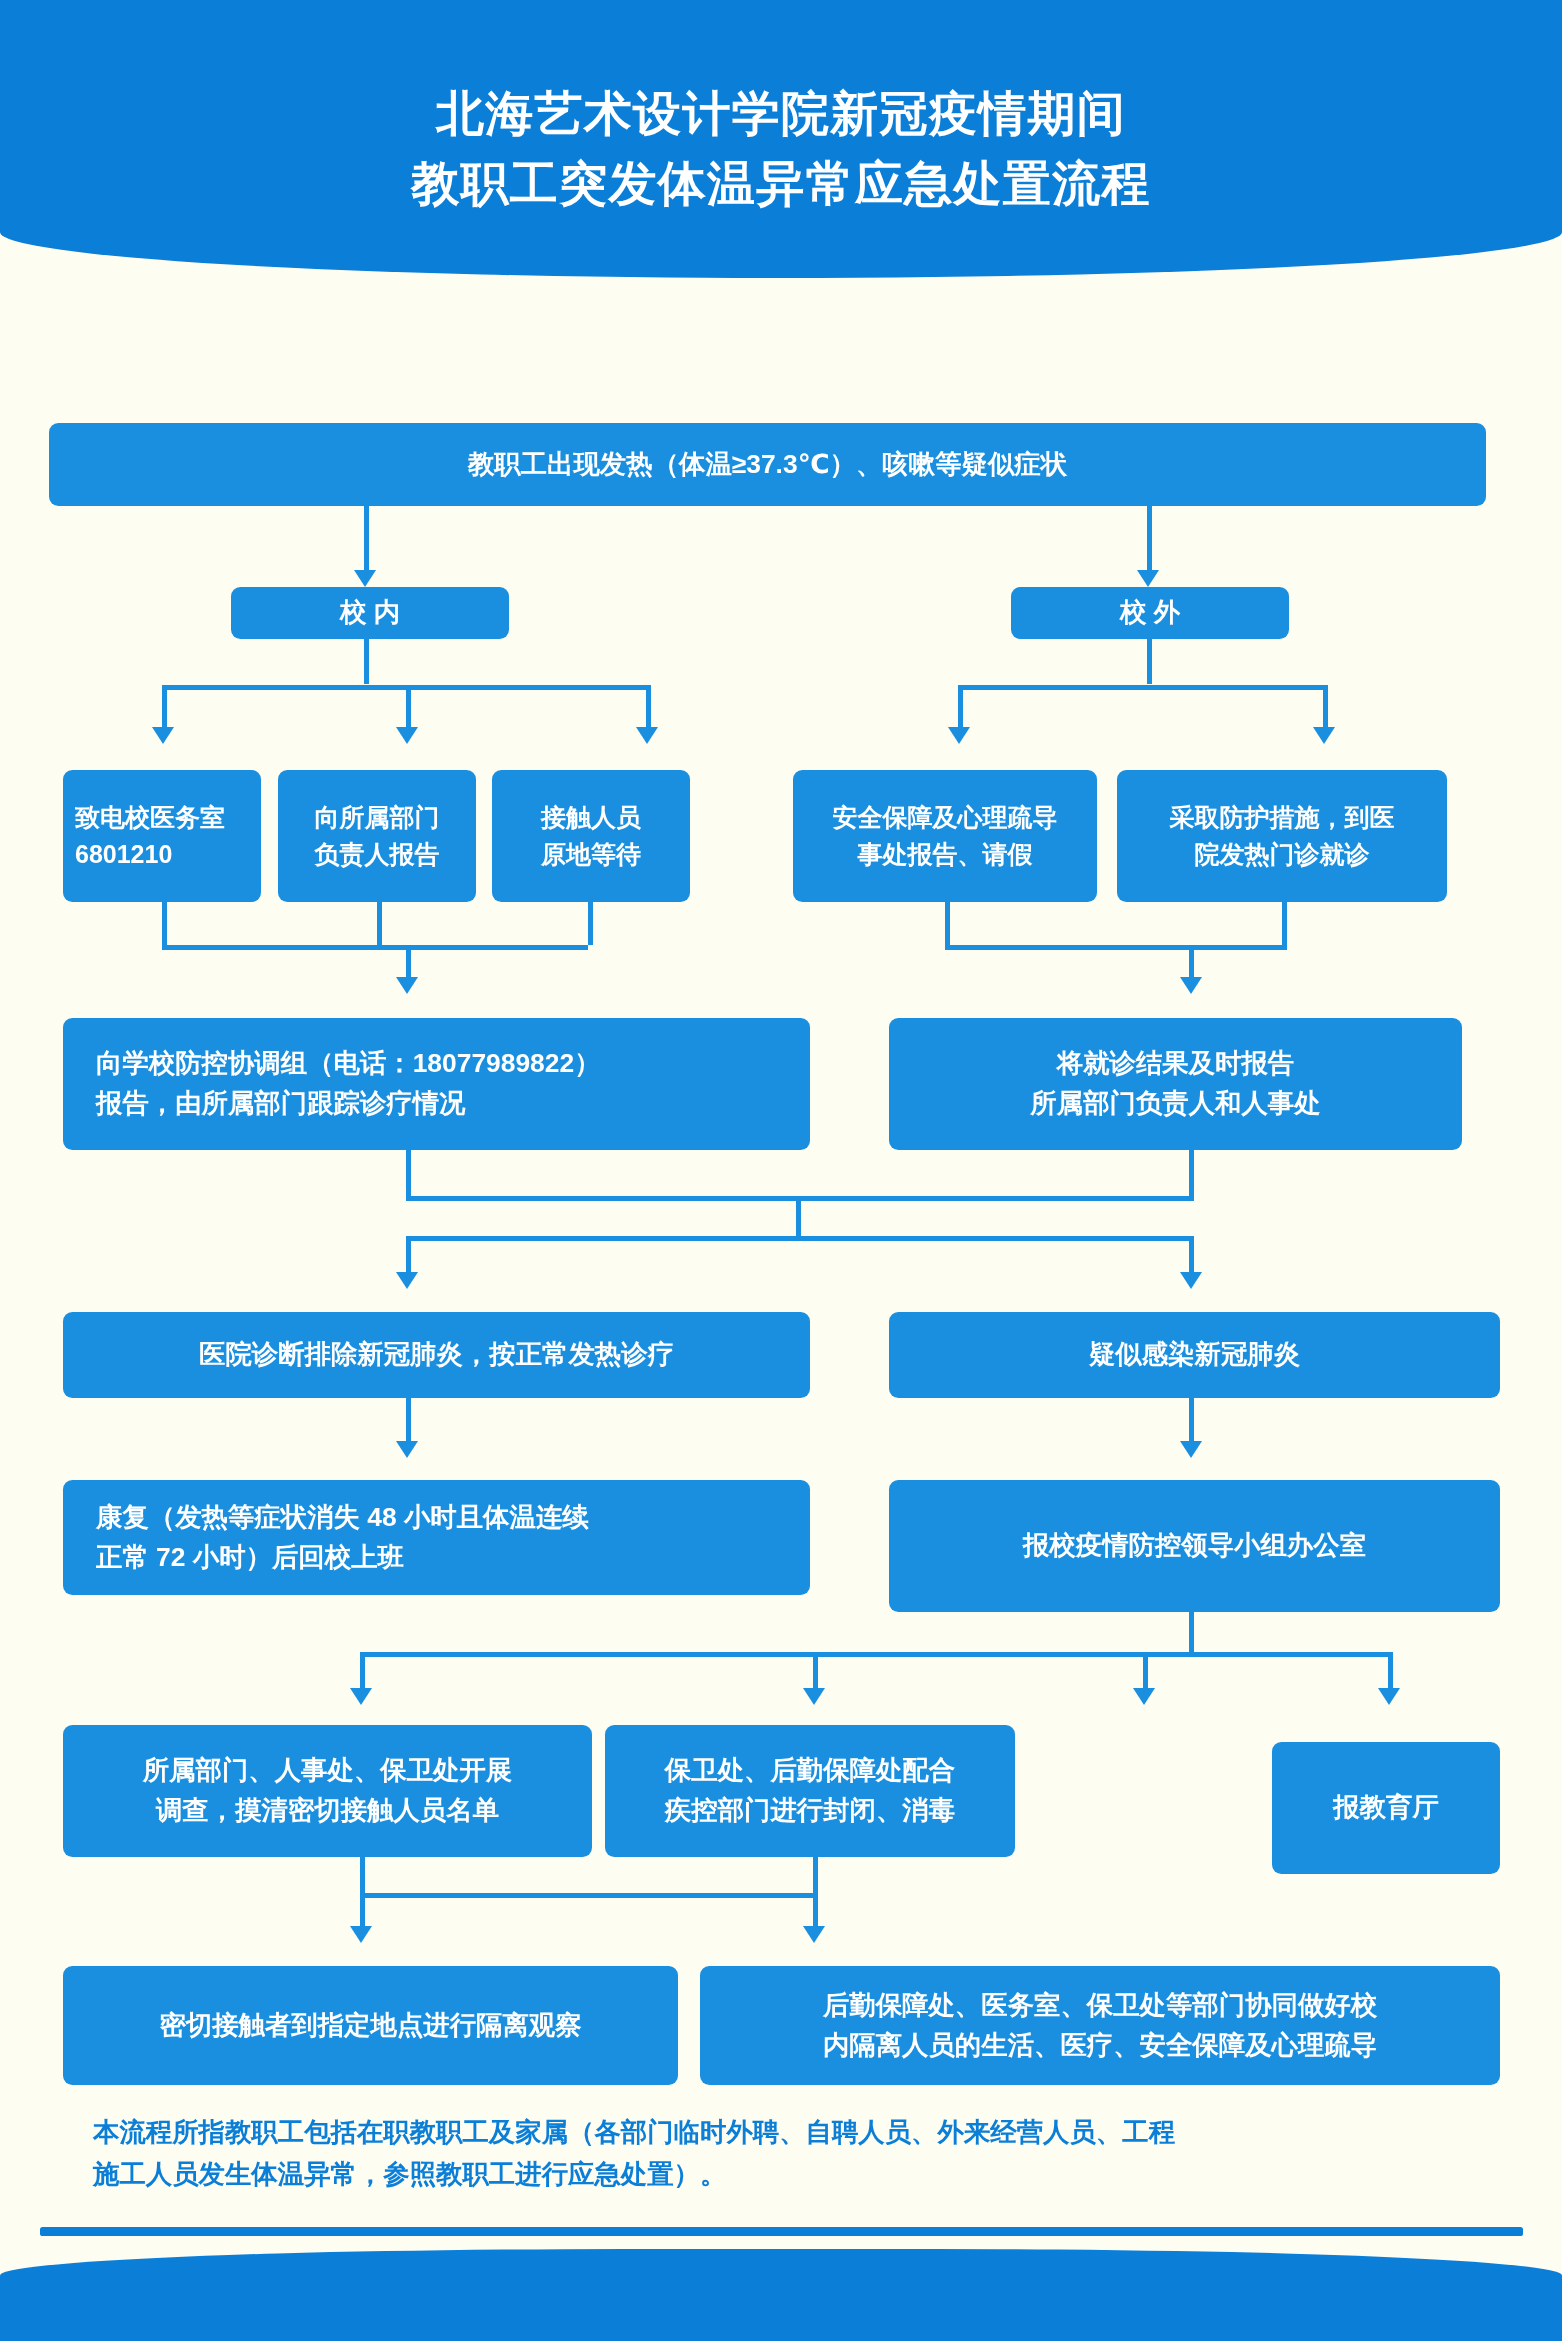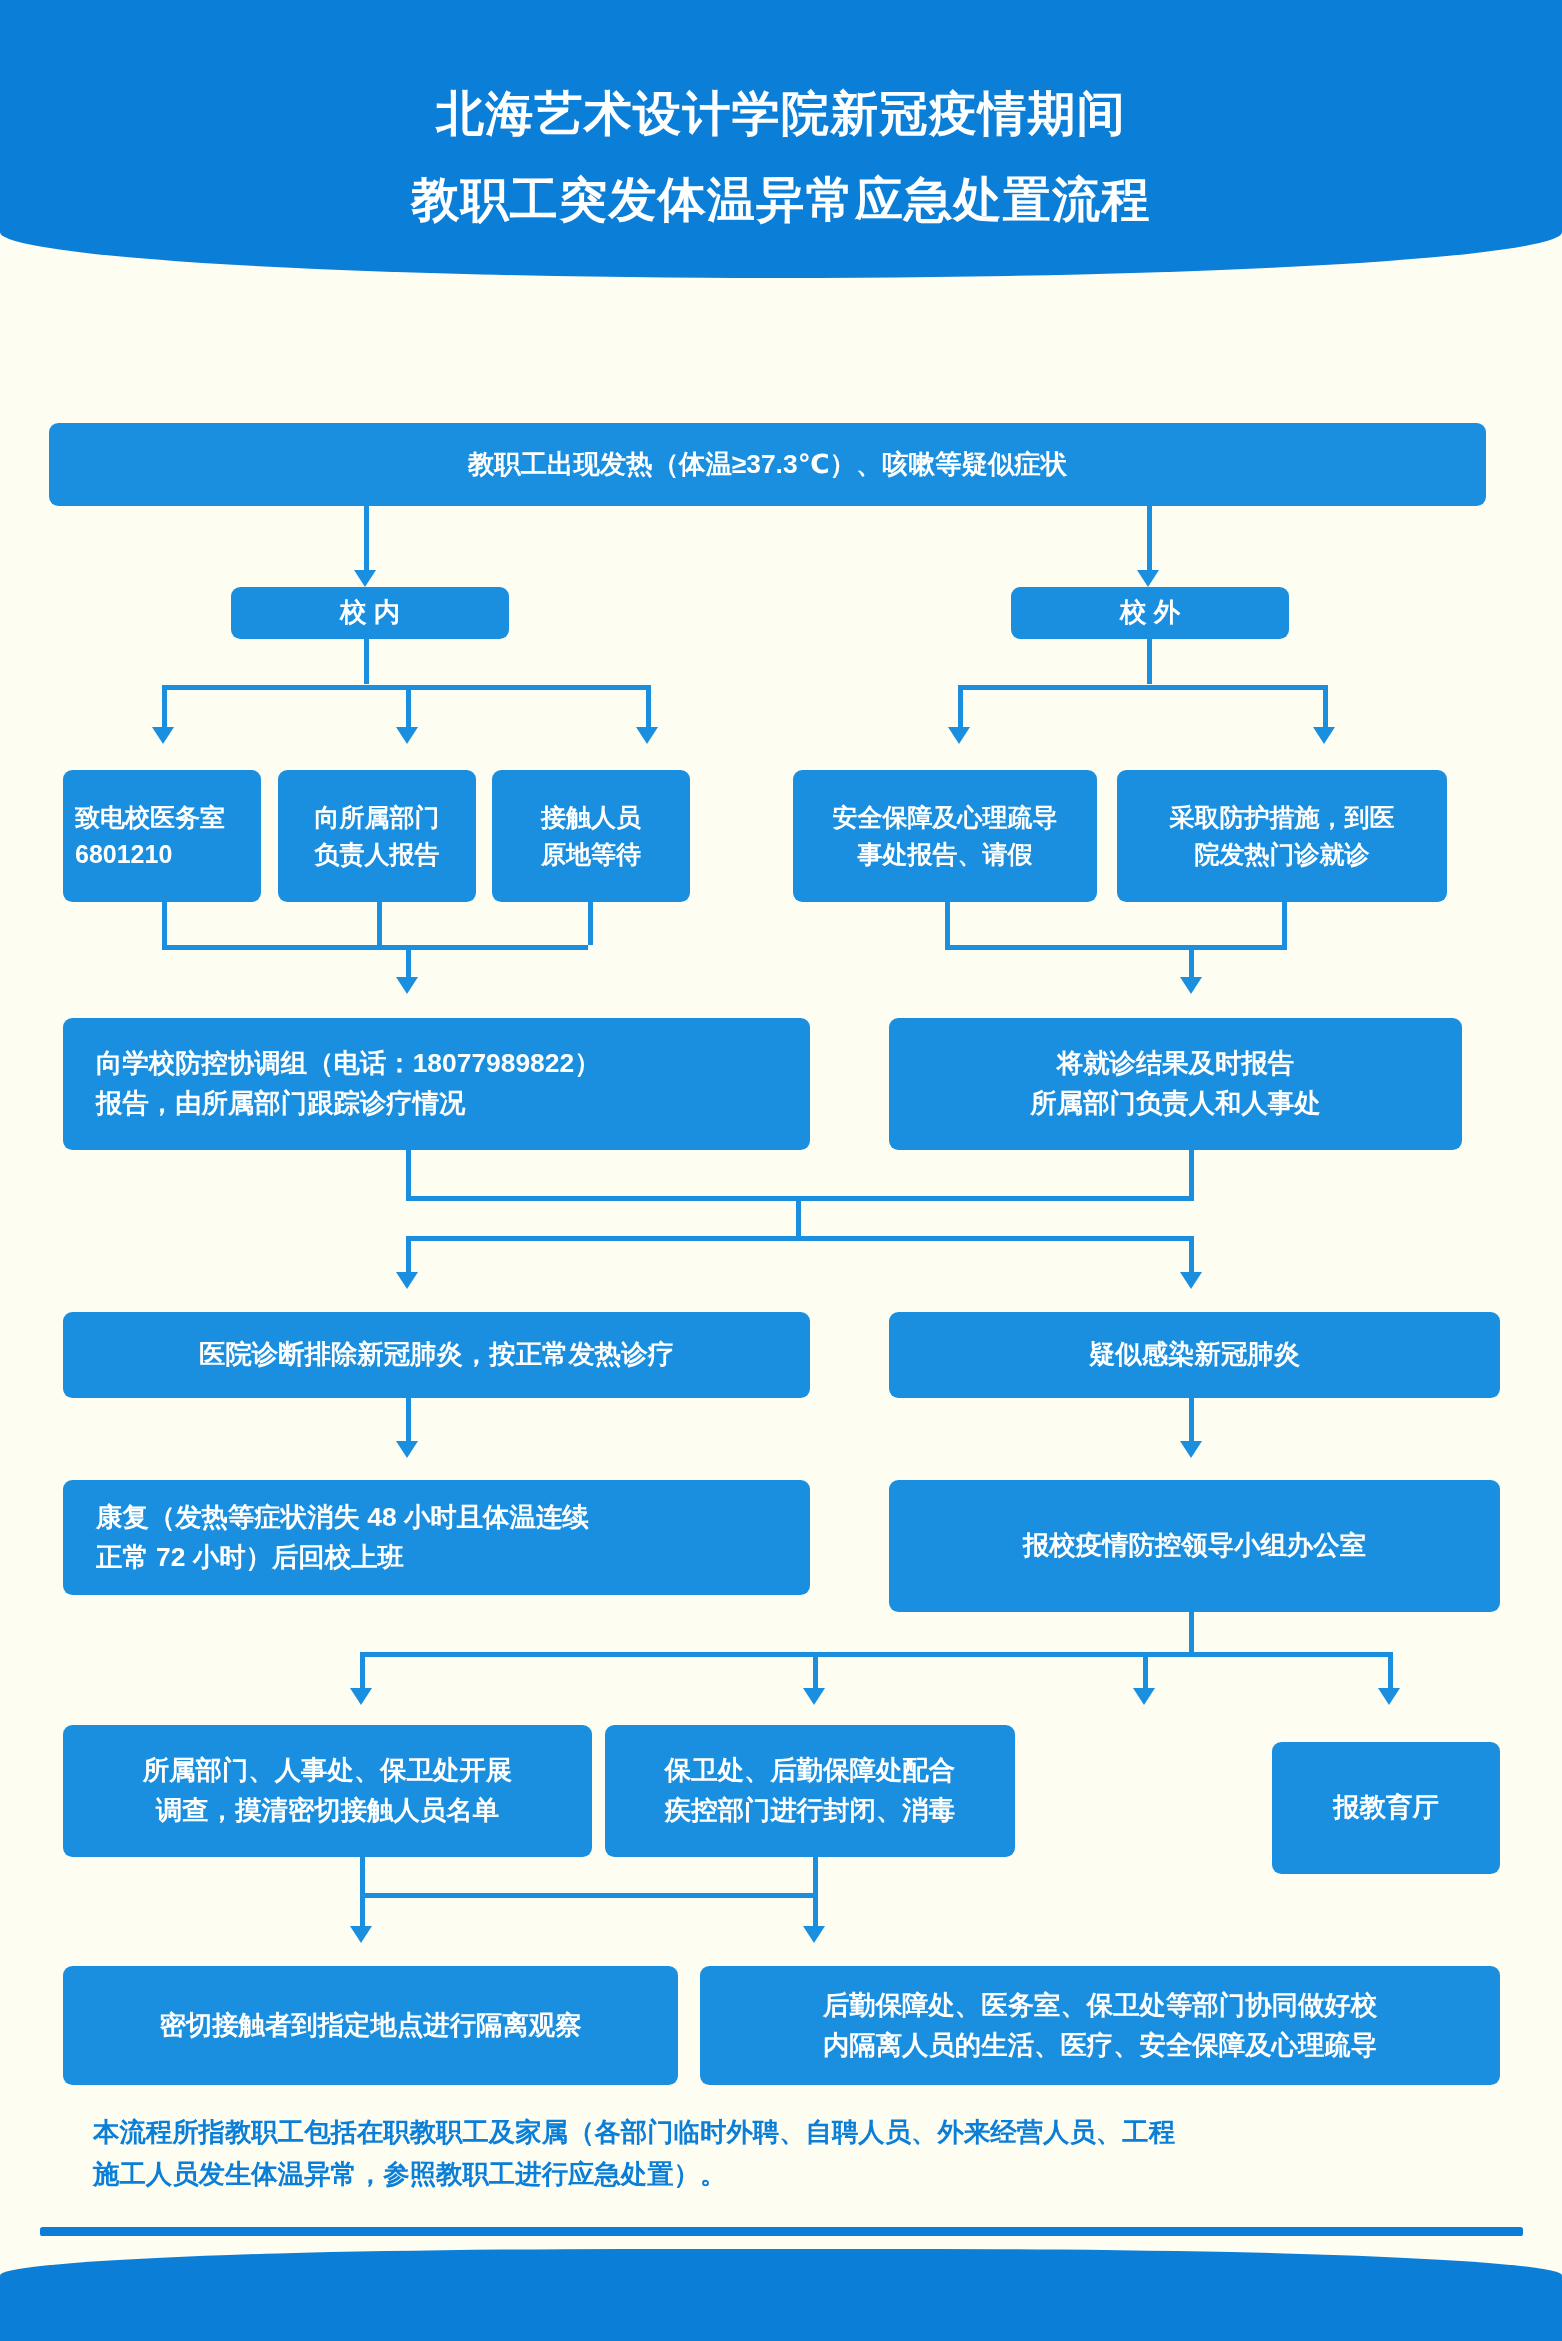--- a/index.html
+++ b/index.html
@@ -16,21 +16,21 @@
     background:#0b7ed8;
     border-bottom-left-radius:50% 46px;
     border-bottom-right-radius:50% 46px;
   }
   .header-title{
     position:absolute;left:0;top:79px;width:1562px;
     text-align:center;color:#ffffff;
     font-size:48px;font-weight:bold;line-height:1.45;
     letter-spacing:1.3px;
   }
-  .header-title .l2{display:block;margin-top:16px;}
+  .header-title .l2{display:block;}
   
   .canvas{position:absolute;left:0;top:0;width:1562px;height:2342px;}
   .box{
     position:absolute;
     background:#1a8fe0;
     color:#ffffff;
     border-radius:9.3px;
     box-sizing:border-box;
     display:flex;
     align-items:center;

